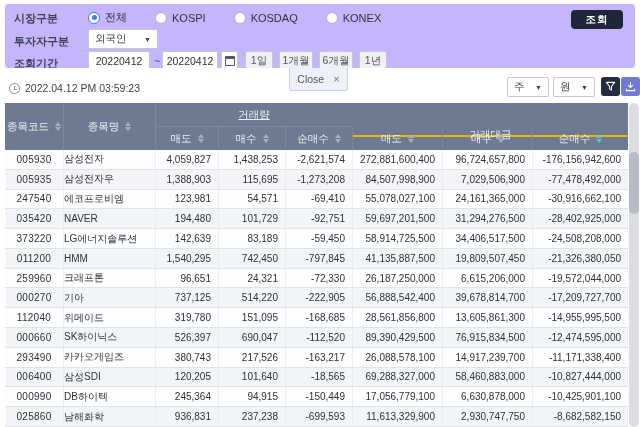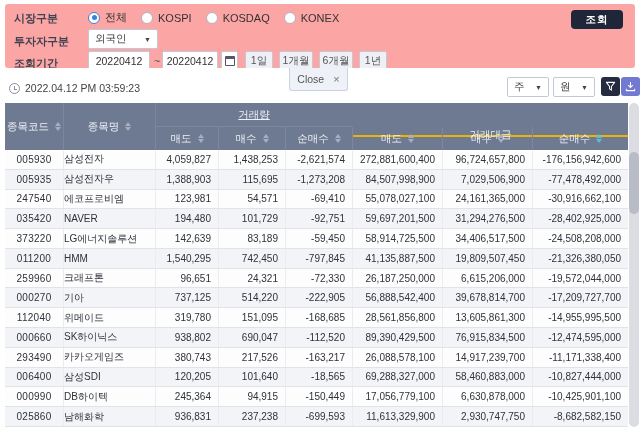--- a/index.html
+++ b/index.html
@@ -1,23 +1,23 @@
 <!DOCTYPE html>
 <html><head>
 <meta charset="utf-8">
 <style>
   * { margin:0; padding:0; box-sizing:border-box; }
   html,body { width:640px; height:427px; background:#fff; overflow:hidden;
     font-family:"Liberation Sans","DejaVu Sans",sans-serif; position:relative; }
 
   
   .filter-panel { position:absolute; left:5px; top:4px; width:630px; height:64px;
-    background:#fca5a5; border-radius:3px; }
+    background:#c4b5fd; border-radius:3px; }
   .flabel { position:absolute; left:9px; font-size:11px; font-weight:bold; color:#3c4250; }
-  .radio-row { position:absolute; left:83px; top:6px; display:flex; gap:14px; align-items:center; }
+  .radio-row { position:absolute; left:83px; top:6px; display:flex; gap:28px; align-items:center; }
   .radio { display:flex; align-items:center; gap:5px; font-size:11px; color:#333; cursor:pointer; }
   .rdot { width:12px; height:12px; border-radius:50%; background:#fff; border:1px solid #aeb4c2; position:relative; }
   .rdot.sel { border:1px solid #3f7fdc; }
   .rdot.sel::after { content:""; position:absolute; left:2.5px; top:2.5px; width:5px; height:5px;
     border-radius:50%; background:#3f7fdc; }
   .sel-box { position:absolute; display:flex; align-items:center; justify-content:space-between;
     background:#fff; border:1px solid #c3c8d4; border-radius:2px; font-size:10.5px; color:#333; padding:0 6px; }
   .arrow-dn { font-size:7px; color:#444; }
   .dinput { position:absolute; height:19px; border:1px solid #c3c8d4; border-radius:2px;
     font-size:10.5px; text-align:center; color:#333; background:#fff; font-family:inherit; }
@@ -314,21 +314,21 @@
         <div class="cell c-num">319,780</div>
         <div class="cell c-num">151,095</div>
         <div class="cell c-num">-168,685</div>
         <div class="cell c-num">28,561,856,800</div>
         <div class="cell c-num">13,605,861,300</div>
         <div class="cell c-num">-14,955,995,500</div>
       </div>
       <div class="trow alt">
         <div class="cell">000660</div>
         <div class="cell c-name">SK하이닉스</div>
-        <div class="cell c-num">938,802</div>
+        <div class="cell c-num">526,397</div>
         <div class="cell c-num">690,047</div>
         <div class="cell c-num">-112,520</div>
         <div class="cell c-num">89,390,429,500</div>
         <div class="cell c-num">76,915,834,500</div>
         <div class="cell c-num">-12,474,595,000</div>
       </div>
       <div class="trow">
         <div class="cell">293490</div>
         <div class="cell c-name">카카오게임즈</div>
         <div class="cell c-num">380,743</div>

